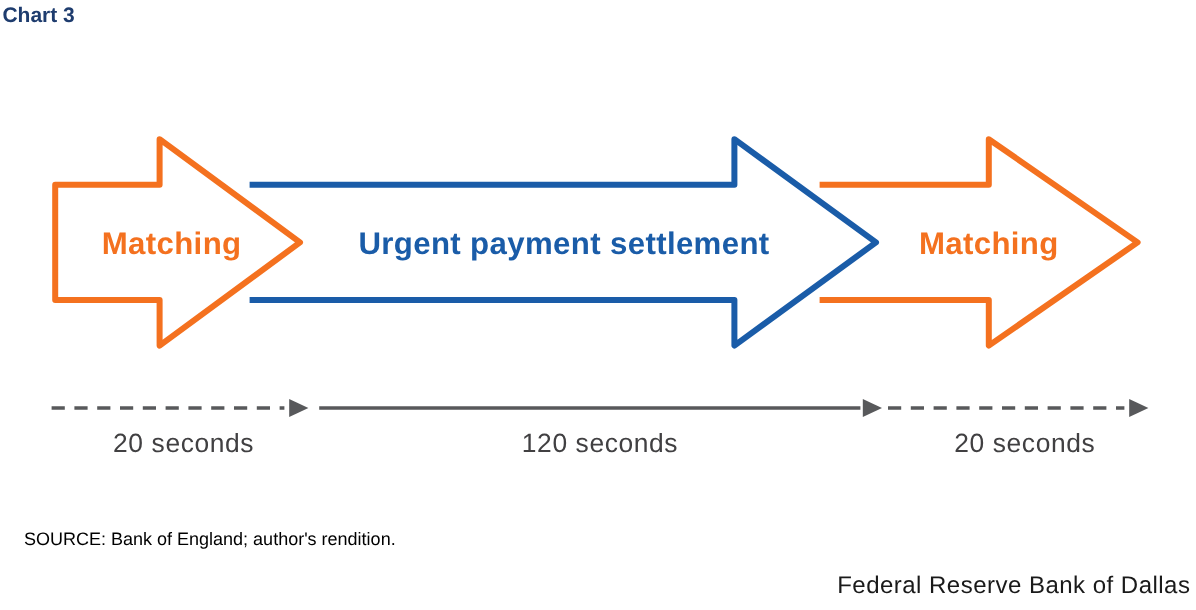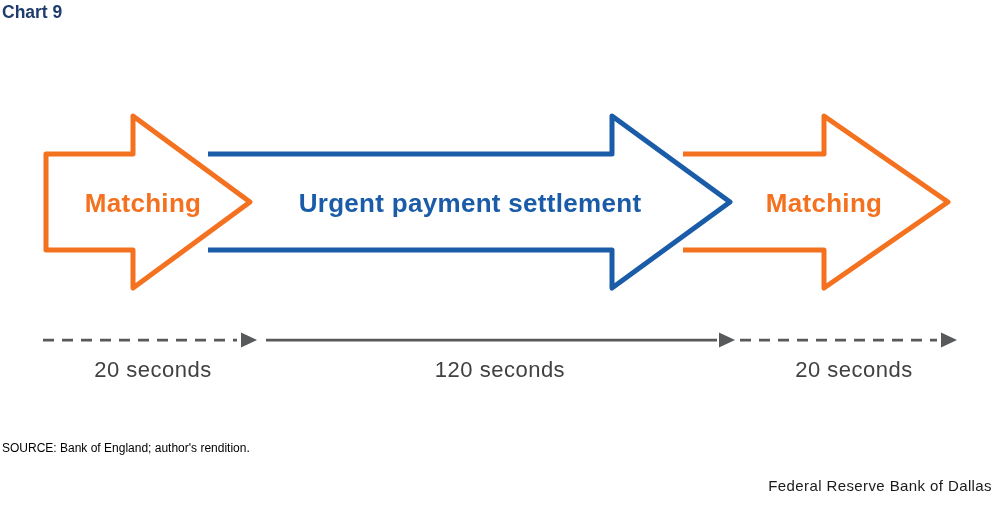--- a/index.html
+++ b/index.html
@@ -55,40 +55,40 @@
   .duration-label {
     font-family: "Liberation Sans", "DejaVu Sans", sans-serif;
     font-size: 22px;
     font-weight: normal;
     text-anchor: middle;
     letter-spacing: 0.5px;
   }
   .source-note {
     position: absolute;
     top: 441px;
-    left: 2px;
-    font-size: 12px;
+    left: 20px;
+    font-size: 15px;
     color: #000000;
     white-space: nowrap;
   }
   .attribution {
     position: absolute;
     top: 477px;
     right: 5px;
-    font-size: 15px;
+    font-size: 20px;
     color: #1a1a1a;
     letter-spacing: 0.4px;
     white-space: nowrap;
   }
 </style>
 </head>
 <body>
 
 <div class="header">
-  <div class="chart-number">Chart 9</div>
+  <div class="chart-number">Chart 3</div>
 </div>
 
 <svg id="diagram-svg" width="997" height="508" viewBox="0 0 997 508" aria-hidden="false">
 
   <path class="arrow-outline" d="M46 154 H133 V116 L250 202 L133 288 V250 H46 Z" stroke="#F4711F"></path>
 
   <path class="arrow-outline" d="M208 154 H612 V116 L730 202 L612 288 V250 H208" stroke="#1A5CA8"></path>
 
   <path class="arrow-outline" d="M683 154 H824 V116 L948 202 L824 288 V250 H683" stroke="#F4711F"></path>
 

